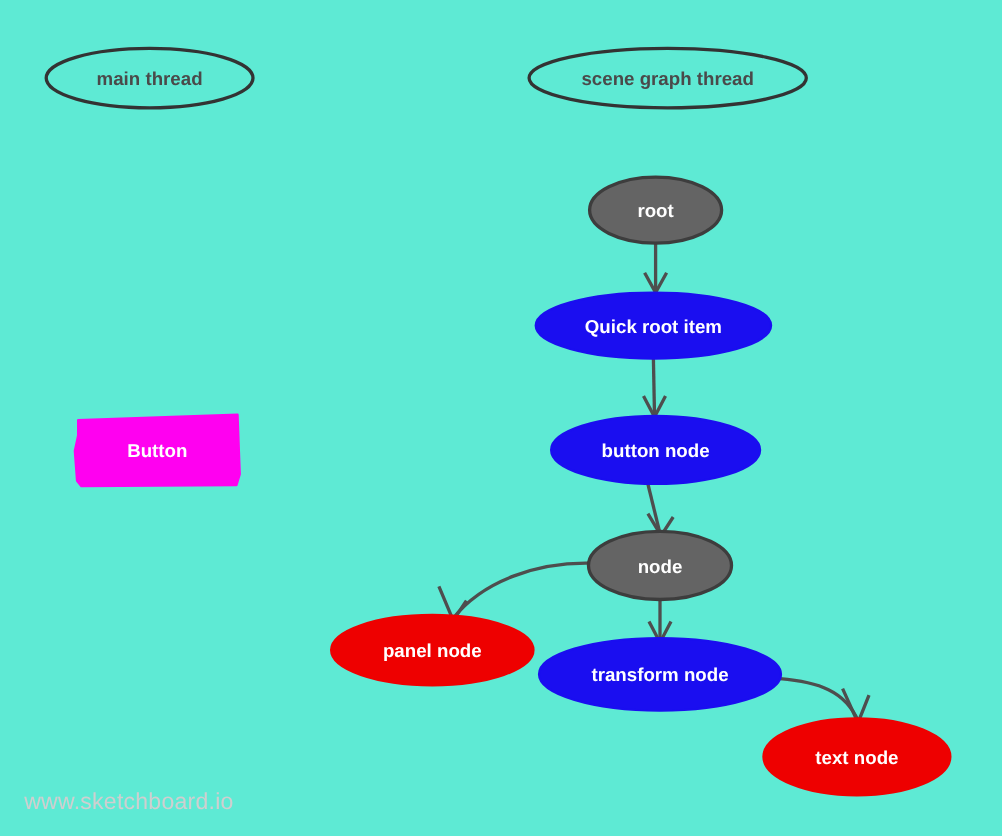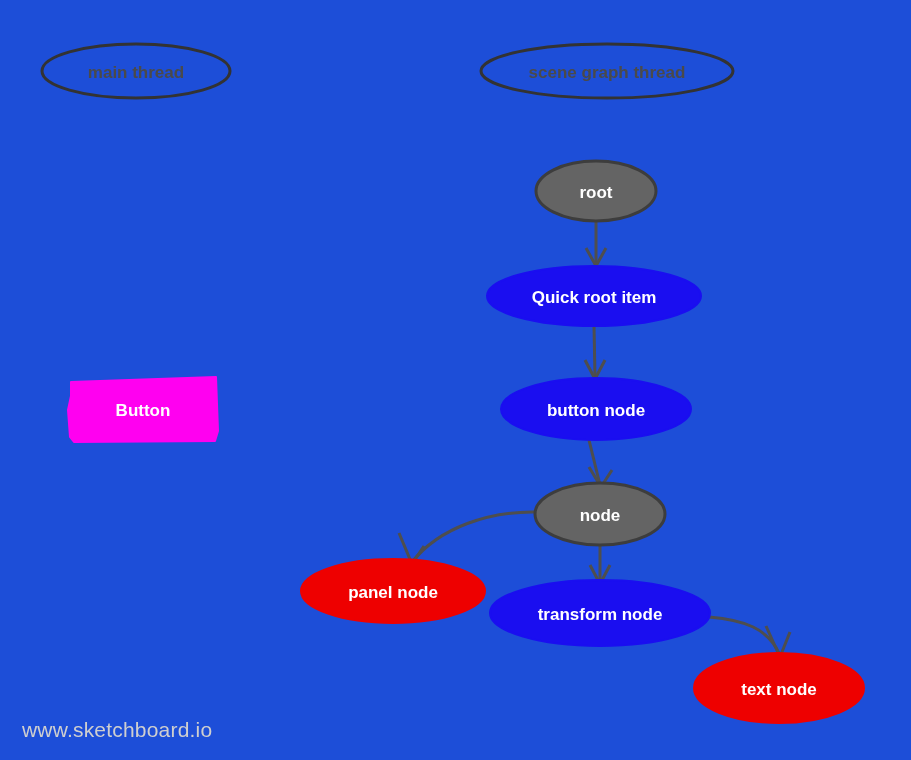--- a/index.html
+++ b/index.html
@@ -4,21 +4,21 @@
 <style>
   html, body {
     margin: 0;
     padding: 0;
     background: #000000;
   }
   #canvas {
     position: relative;
     width: 911px;
     height: 760px;
-    background: #1d4ed8;
+    background: #5eead4;
     overflow: hidden;
     font-family: "Liberation Sans", "DejaVu Sans", sans-serif;
   }
   #diagram-svg {
     position: absolute;
     left: 0;
     top: 0;
     width: 911px;
     height: 760px;
   }

